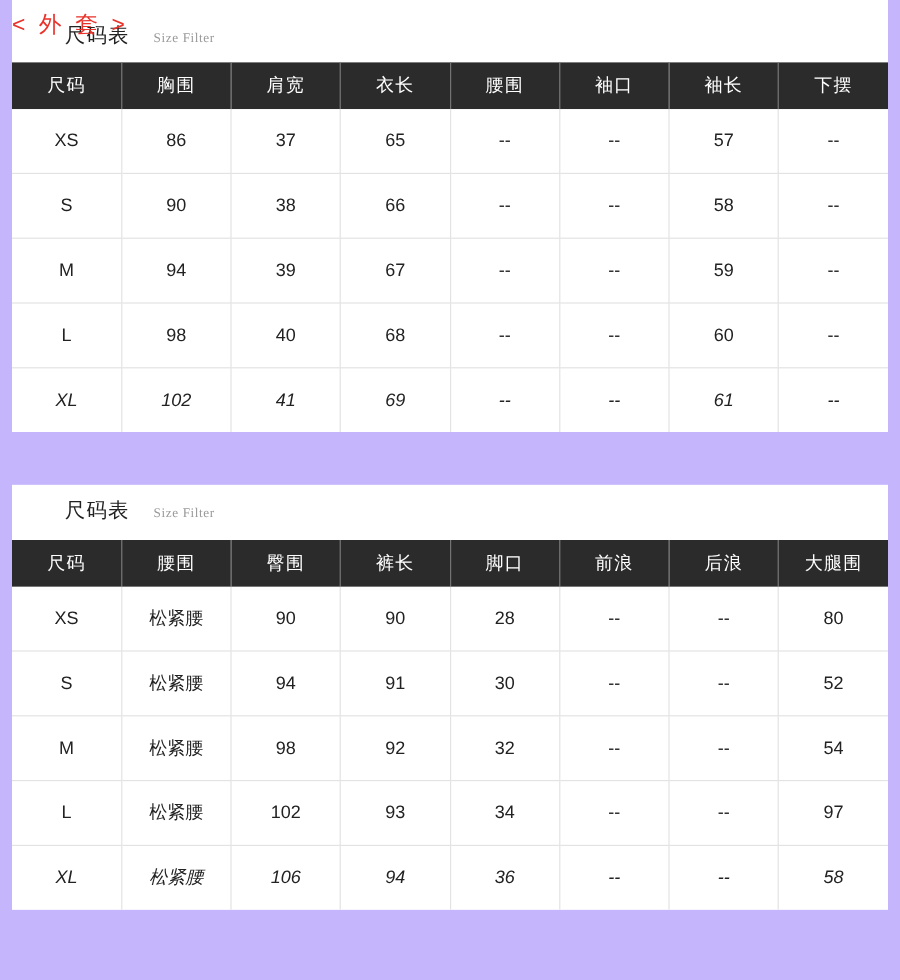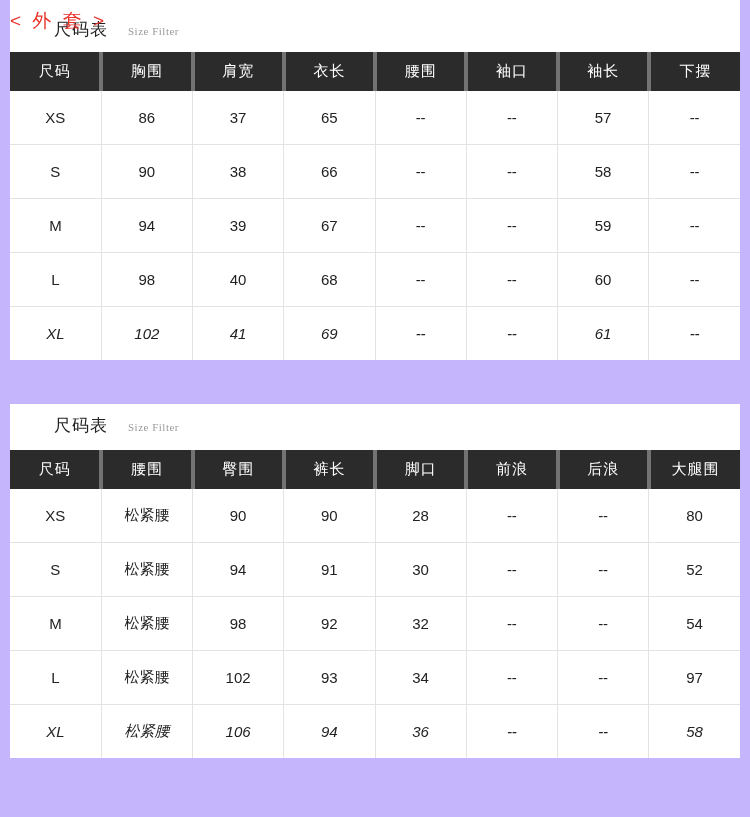--- a/index.html
+++ b/index.html
@@ -68,21 +68,21 @@
     width: 730px;
     table-layout: fixed;
     margin: 0;
   }
   table.size-table thead th {
     background: #2b2b2b;
     color: #ffffff;
     font-size: 15px;
     font-weight: normal;
     height: 37px;
-    border-right: 4px solid #737373;
+    border-right: 1px solid #737373;
     letter-spacing: 1px;
   }
   table.size-table thead th:last-child {
     border-right: none;
     text-align: center;
   }
   table.size-table tbody td {
     height: 51px;
     text-align: center;
     font-size: 15px;

